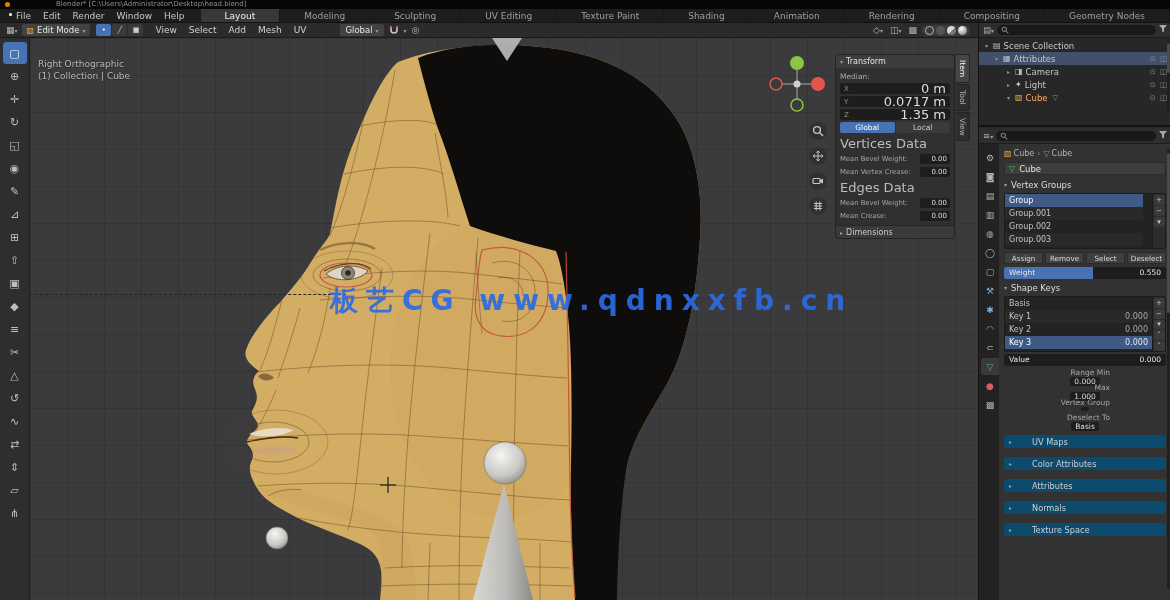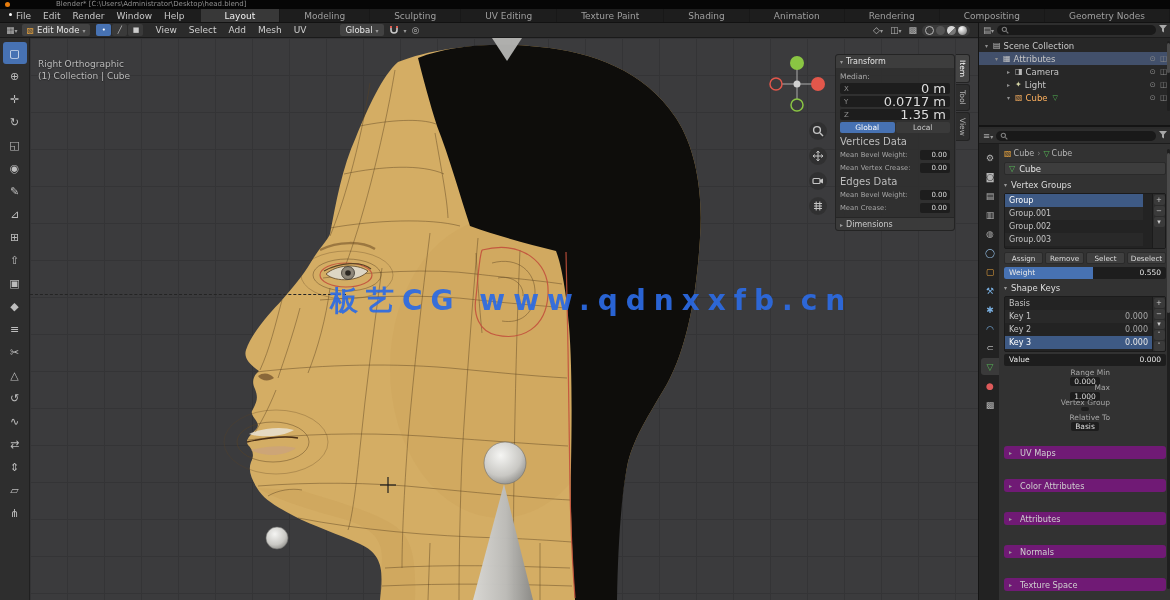--- a/index.html
+++ b/index.html
@@ -62,21 +62,21 @@
 .np-header{height:13px;background:#3d3d3d;border-radius:3px 3px 0 0;display:flex;align-items:center;gap:3px;padding:0 4px;color:#e2e2e2;}
 .caret{font-size:6px;color:#9a9a9a;}
 .np-body{padding:3px 4px 2px 4px;}
 .np-label{font-size:7.5px;color:#a8a8a8;margin:1px 0 2px 0;}
 .np-field{height:11px;background:#1d1d1d;border-radius:2px;display:flex;align-items:center;padding:0 4px;margin-bottom:2px;color:#ddd;}
 .np-field .axis{color:#8f8f8f;font-size:7px;}
 .np-field .val{margin-left:auto;font-size:13px;}
 .np-btnrow{display:flex;gap:1px;margin:2px 0 3px 0;}
 .np-btn{flex:1;height:11px;background:#3a3a3a;border-radius:2px;display:flex;align-items:center;justify-content:center;font-size:7.5px;color:#ccc;}
 .np-btn.active{background:#4772b3;color:#fff;}
-.np-sec{font-size:10px;color:#bdbdbd;margin:3px 0 2px 0;}
+.np-sec{font-size:13px;color:#bdbdbd;margin:3px 0 2px 0;}
 .np-row{display:flex;align-items:center;height:11px;margin-bottom:2px;gap:3px;}
 .np-row .lab{flex:1;font-size:6.8px;color:#a5a5a5;white-space:nowrap;overflow:hidden;}
 .np-row .fld{width:30px;height:10px;background:#1d1d1d;border-radius:2px;display:flex;align-items:center;justify-content:flex-end;padding:0 3px;font-size:7px;color:#ddd;}
 .np-dims{height:13px;background:#3a3a3a;border-radius:0 0 3px 3px;display:flex;align-items:center;gap:3px;padding:0 4px;border-top:1px solid #262626;}
 .ntabs{position:absolute;left:926px;top:16px;z-index:5;display:flex;flex-direction:column;gap:1px;}
 .ntab{writing-mode:vertical-rl;font-size:7.5px;color:#b5b5b5;background:#2c2c2cdd;padding:5px 2px;border-radius:0 3px 3px 0;border:1px solid #232323;border-left:none;}
 .ntab.active{background:#454545;color:#fff;}
 
 
 .gizmo{position:absolute;left:735px;top:14px;z-index:5;}
@@ -127,21 +127,21 @@
 .lb-btn{width:11px;height:10px;background:#3a3a3a;border-radius:2px;color:#ccc;font-size:7px;display:flex;align-items:center;justify-content:center;}
 .btnrow{display:flex;gap:2px;margin:3px 0;}
 .abtn{flex:1;height:12px;background:#3f3f3f;border:1px solid #2a2a2a;border-radius:2px;color:#ddd;font-size:7.2px;display:flex;align-items:center;justify-content:center;}
 .slider{position:relative;height:12px;background:#1d1d1d;border-radius:2px;overflow:hidden;margin:2px 0;}
 .slider .fill{position:absolute;left:0;top:0;bottom:0;background:#4772b3;}
 .slider .s-lab{position:absolute;left:5px;top:0;line-height:12px;font-size:7.5px;color:#e8e8e8;}
 .slider .s-val{position:absolute;right:5px;top:0;line-height:12px;font-size:7.5px;color:#e8e8e8;}
 .lrow{display:flex;align-items:center;height:13px;margin:2px 0;flex-direction:column;}
 .lrow-lab{width:60px;font-size:7.5px;color:#a5a5a5;text-align:right;padding-right:5px;white-space:nowrap;}
 .lrow-field{flex:1;height:12px;background:#1d1d1d;border-radius:2px;color:#ddd;font-size:7.5px;display:flex;align-items:center;padding:0 4px;}
-.cpanel{height:13px;background:#701a75;border-radius:3px;margin:20px 0;display:flex;align-items:center;gap:8px;padding:0 5px;color:#cfcfcf;font-size:8.2px;}
+.cpanel{height:13px;background:#0c4a6e;border-radius:3px;margin:9px 0;display:flex;align-items:center;gap:20px;padding:0 5px;color:#cfcfcf;font-size:8.2px;}
 </style>
 </head>
 <body>
 
 <div id="app">
 
   <div class="titlebar">
     <span class="dot"></span>
     <span class="t">Blender* [C:\Users\Administrator\Desktop\head.blend]</span>
   </div>
@@ -786,21 +786,21 @@
           </div>
           <div class="lrow">
             <span class="lrow-lab">Max</span>
             <span class="lrow-field">1.000</span>
           </div>
           <div class="lrow">
             <span class="lrow-lab">Vertex Group</span>
             <span class="lrow-field"></span>
           </div>
           <div class="lrow">
-            <span class="lrow-lab">Relative To</span>
+            <span class="lrow-lab">Deselect To</span>
             <span class="lrow-field">Basis</span>
           </div>
 
           <div>
 
               <div class="cpanel">
                 <span class="caret">▸</span>
                 <span>UV Maps</span>
               </div>
 

